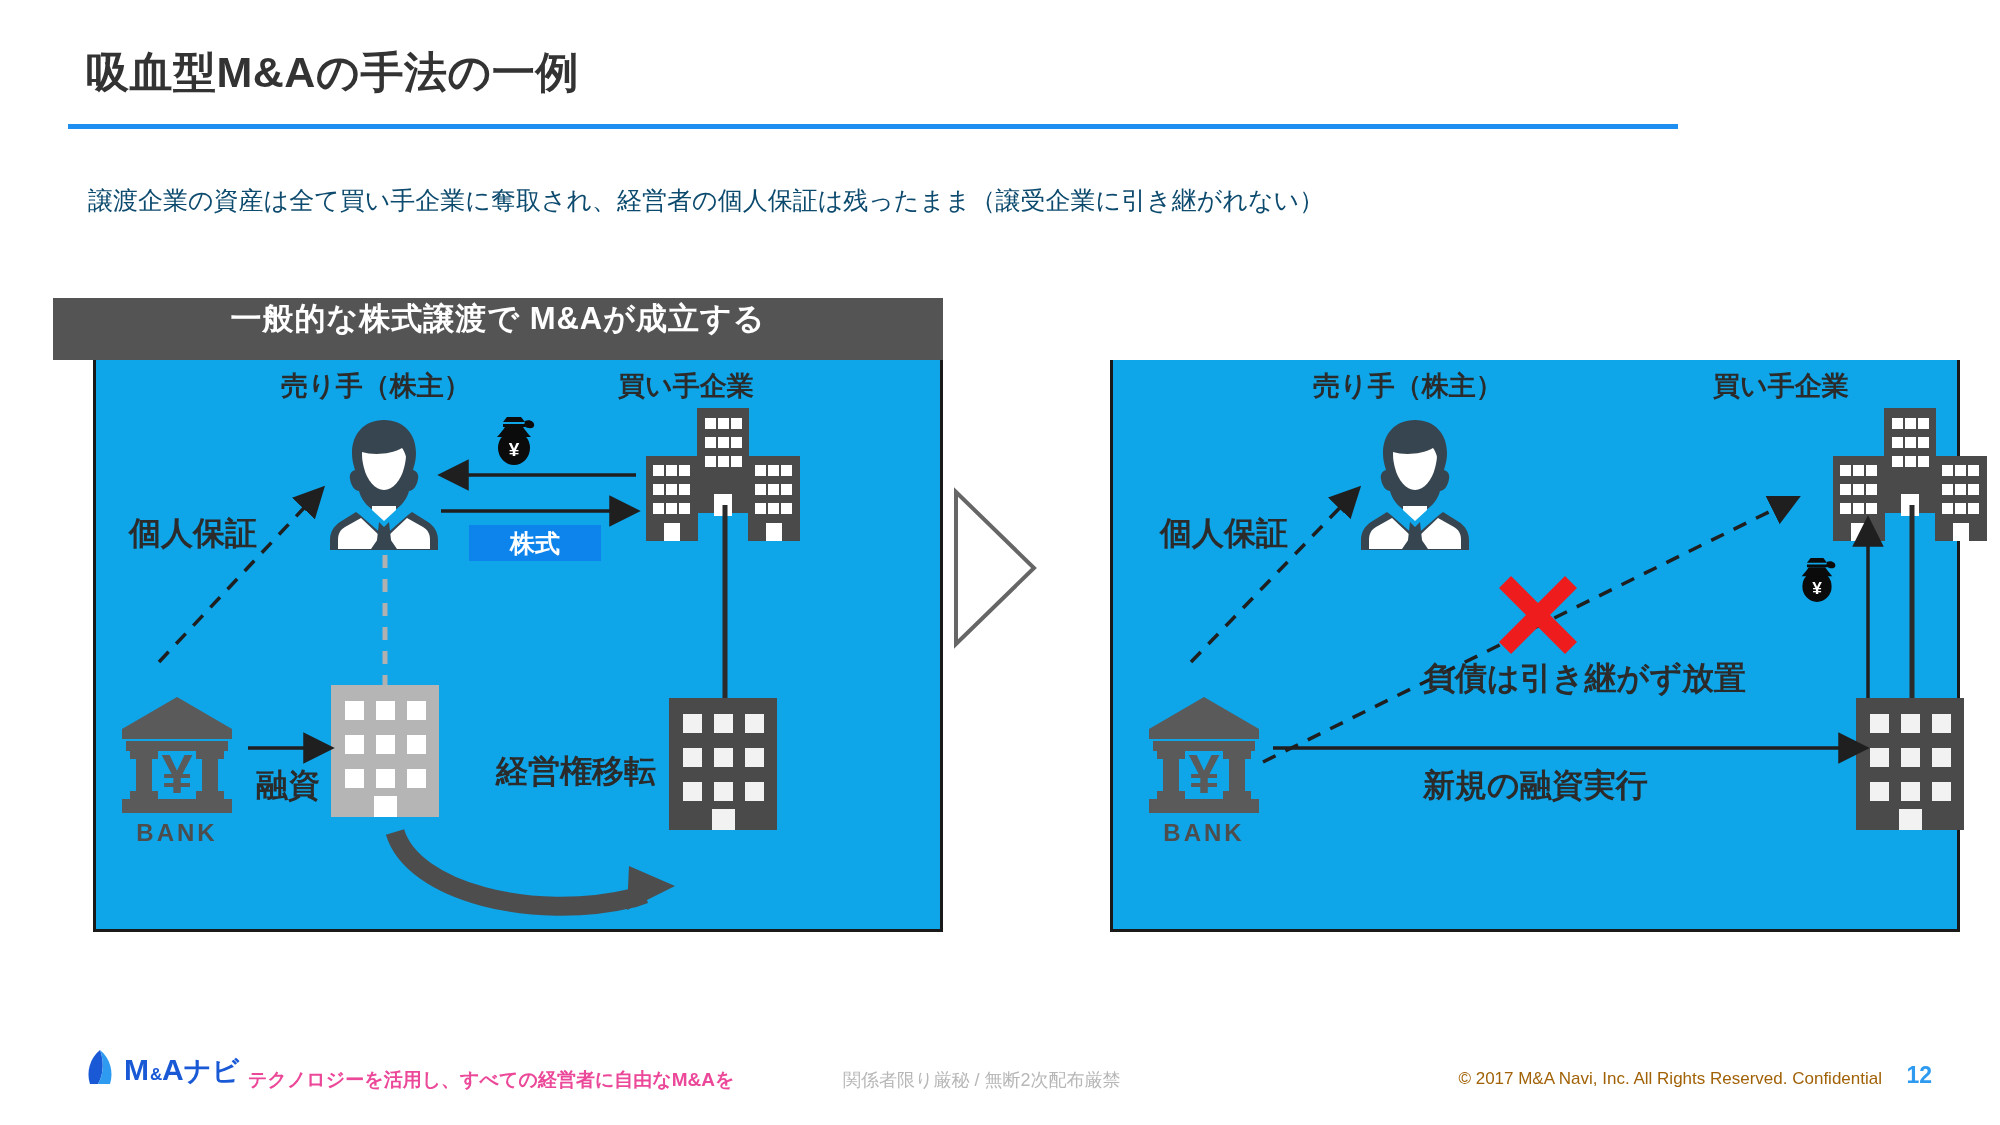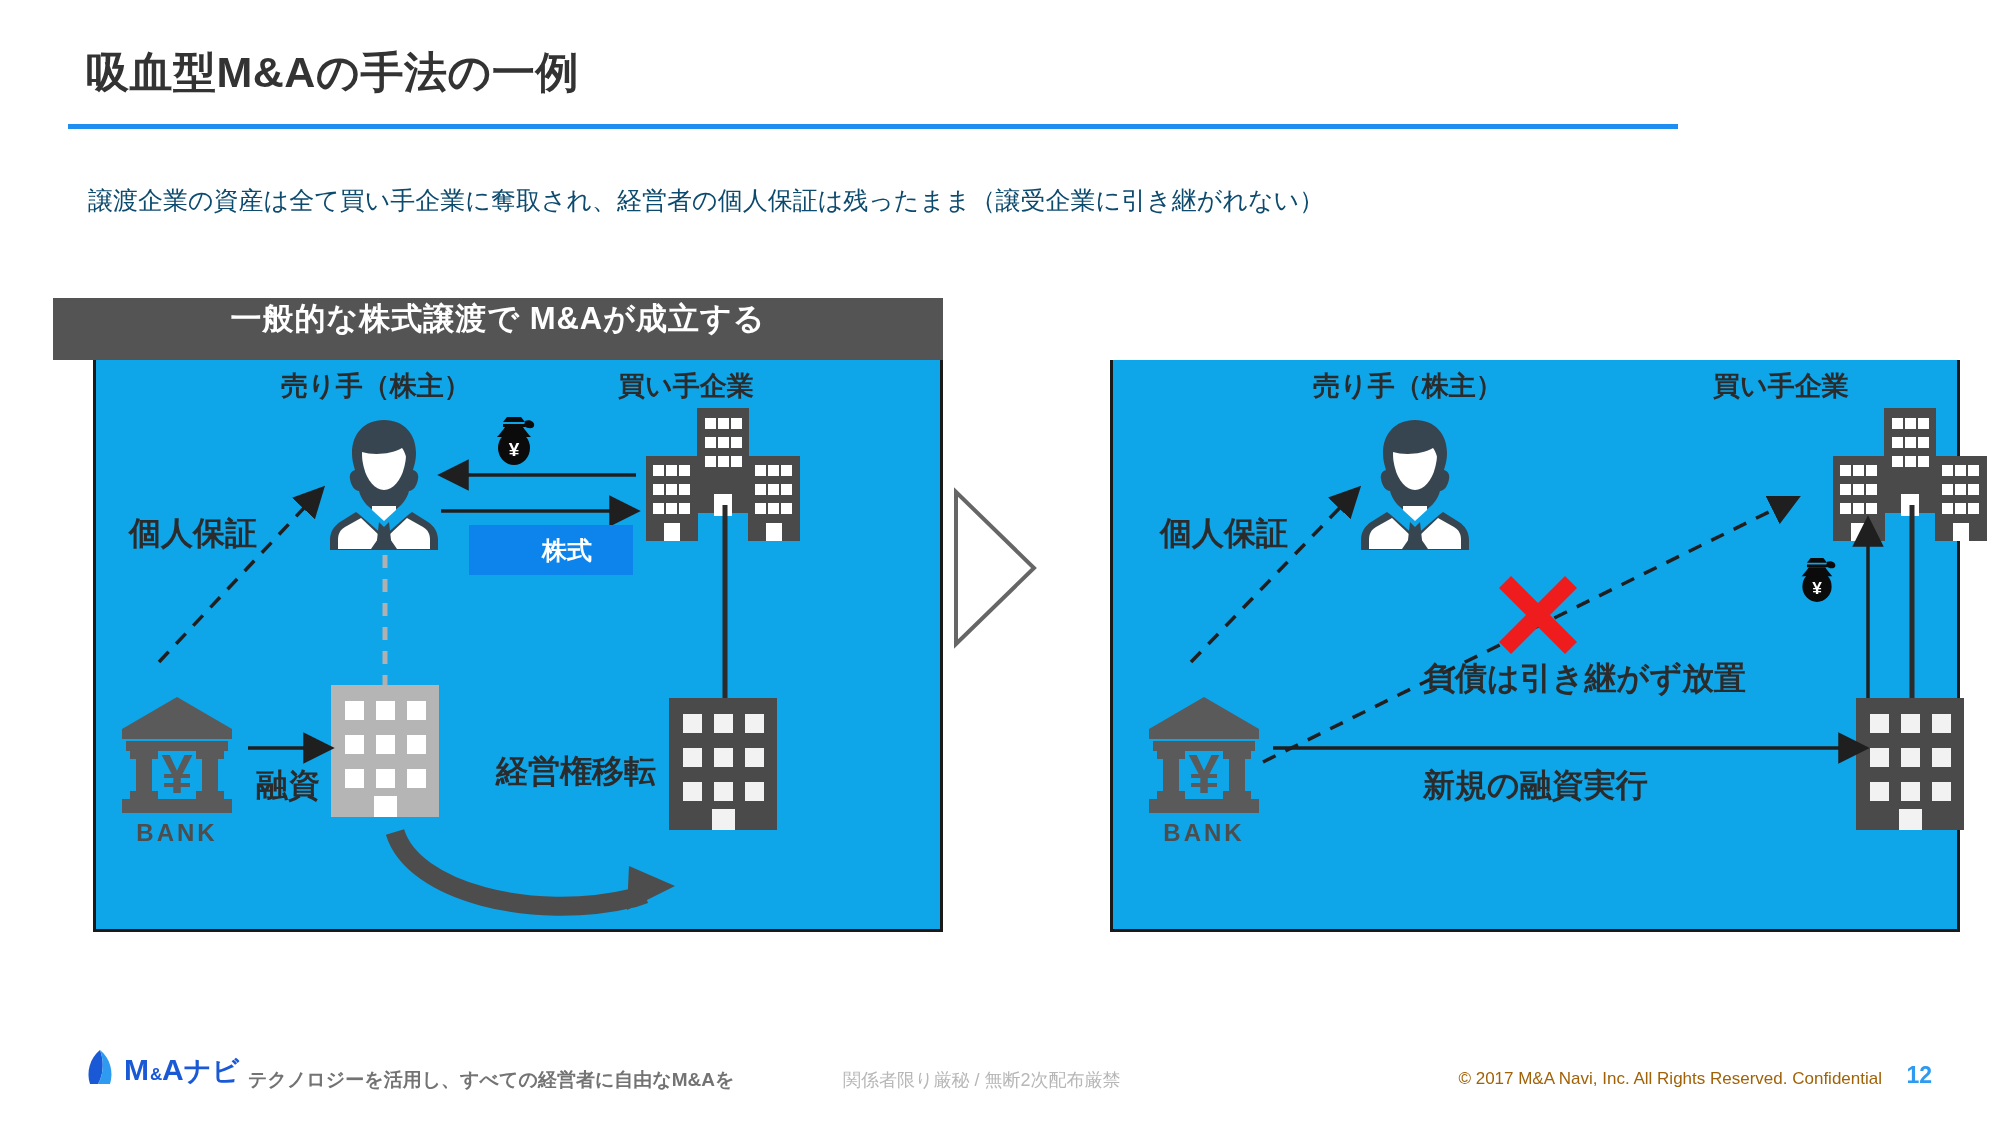--- a/index.html
+++ b/index.html
@@ -65,21 +65,21 @@
   svg{display:block;overflow:visible;}
   .abs{position:absolute;}
 
   
   #center-tri{position:absolute;left:952px;top:488px;}
 
   
   .footer-logo{position:absolute;left:82px;top:1048px;}
   .footer-tagline{
     position:absolute;left:248px;top:1067px;
-    font-size:19px;font-weight:bold;color:#737373;white-space:nowrap;
+    font-size:19px;font-weight:bold;color:#ec4899;white-space:nowrap;
   }
   .footer-conf{
     position:absolute;left:843px;top:1068px;
     font-size:18px;color:#b7b7b7;white-space:nowrap;
   }
   .footer-copy{
     position:absolute;right:118px;top:1069px;
     font-size:17px;color:#a16207;white-space:nowrap;
   }
   .footer-page{
@@ -147,21 +147,21 @@
           <path d="M0,0 L9,4.5 L0,9 z" fill="#1f1f1f"></path>
         </marker>
         <marker id="ar-right" markerWidth="9" markerHeight="9" refX="6.5" refY="4.5" orient="auto">
           <path d="M0,0 L9,4.5 L0,9 z" fill="#1f1f1f"></path>
         </marker>
       </defs>
       <line x1="200" y1="7" x2="10" y2="7" stroke="#1f1f1f" stroke-width="3.5" marker-end="url(#ar-left)"></line>
       <line x1="5" y1="43" x2="196" y2="43" stroke="#1f1f1f" stroke-width="3.5" marker-end="url(#ar-right)"></line>
     </svg>
 
-    <div class="badge-stock" style="left:373px;top:165px;width:132px;height:50px;padding-left:32px;">株式</div>
+    <div class="badge-stock" style="left:373px;top:165px;width:132px;height:36px;">株式</div>
 
     <div class="abs" style="left:546px;top:48px;">
       <svg width="160" height="150" viewBox="0 0 160 150">
         <rect x="55" y="0" width="52" height="105" fill="#4a4a4a"></rect>
         <rect x="4" y="48" width="52" height="85" fill="#4a4a4a"></rect>
         <rect x="106" y="48" width="52" height="85" fill="#4a4a4a"></rect>
         <g fill="#ffffff">
           <rect x="63" y="10" width="11" height="11"></rect>
             <rect x="76" y="10" width="11" height="11"></rect>
             <rect x="89" y="10" width="11" height="11"></rect>

